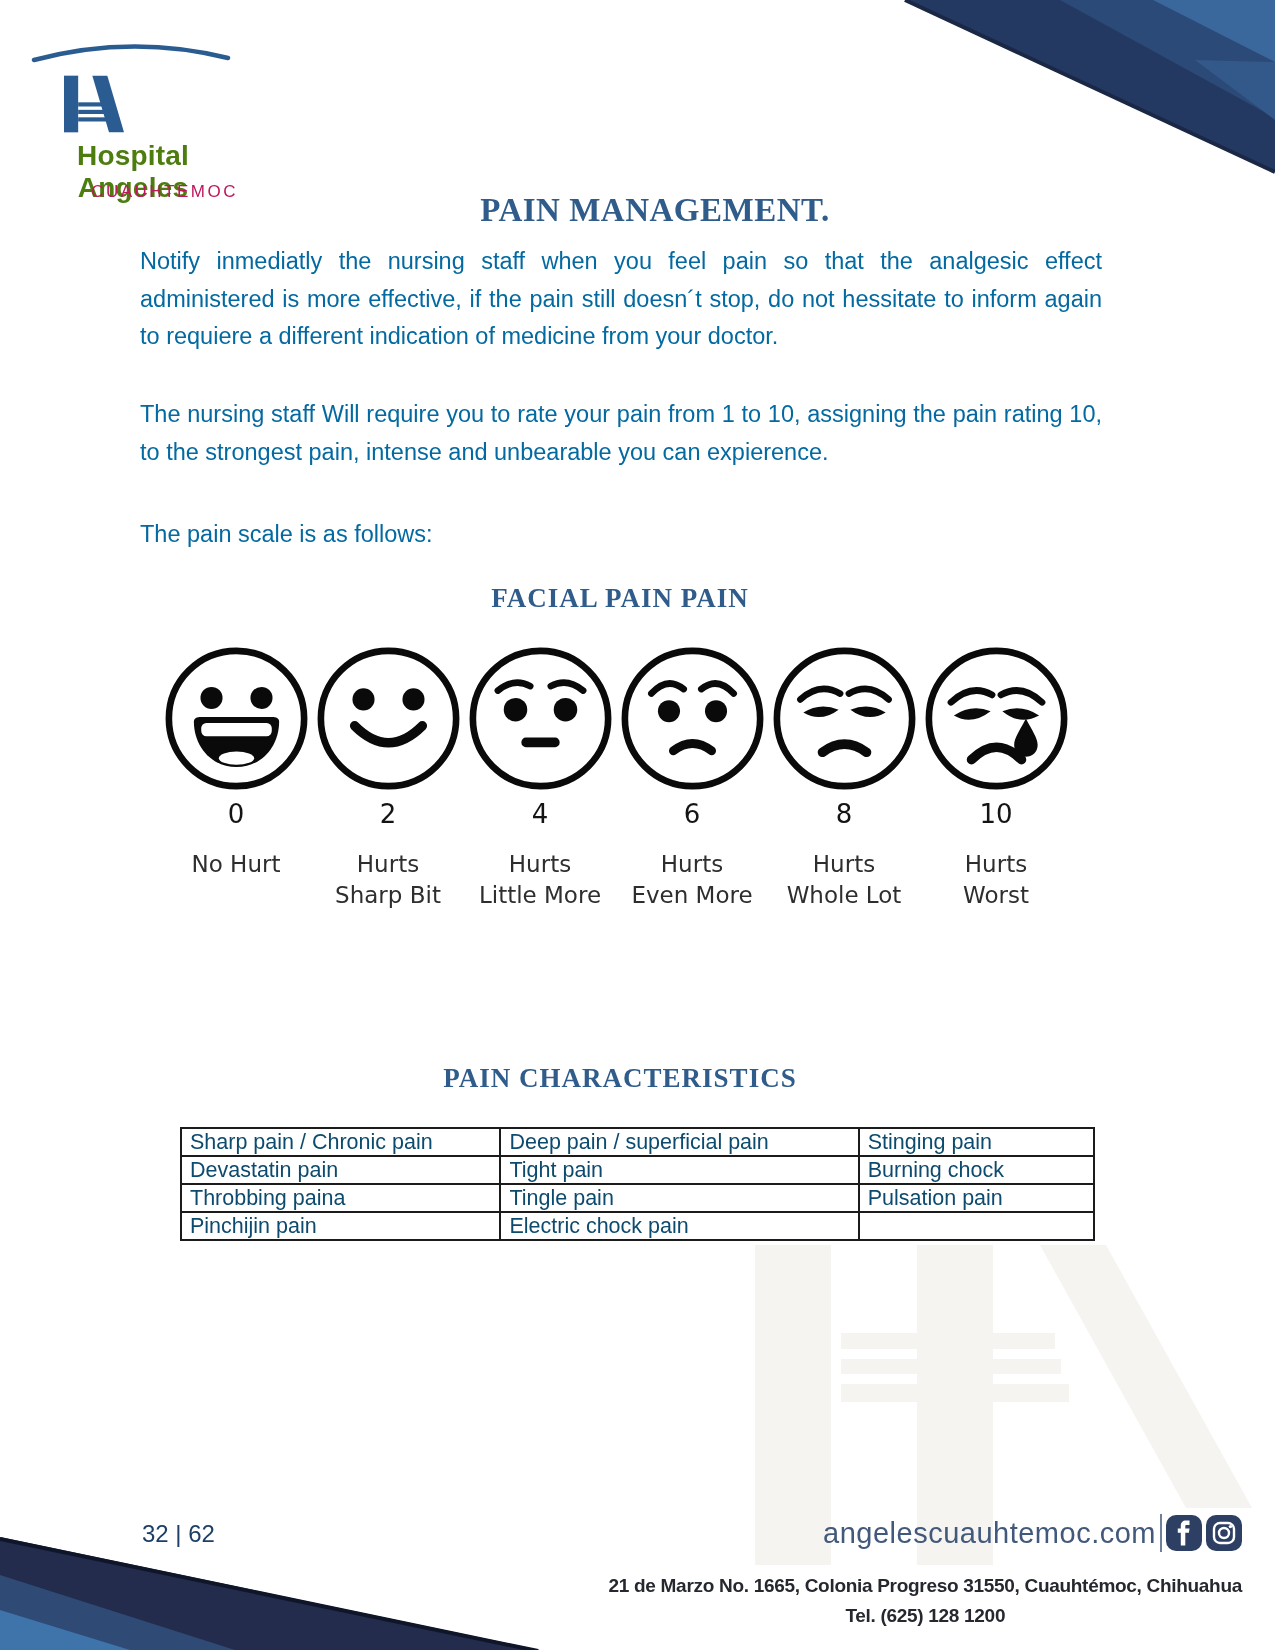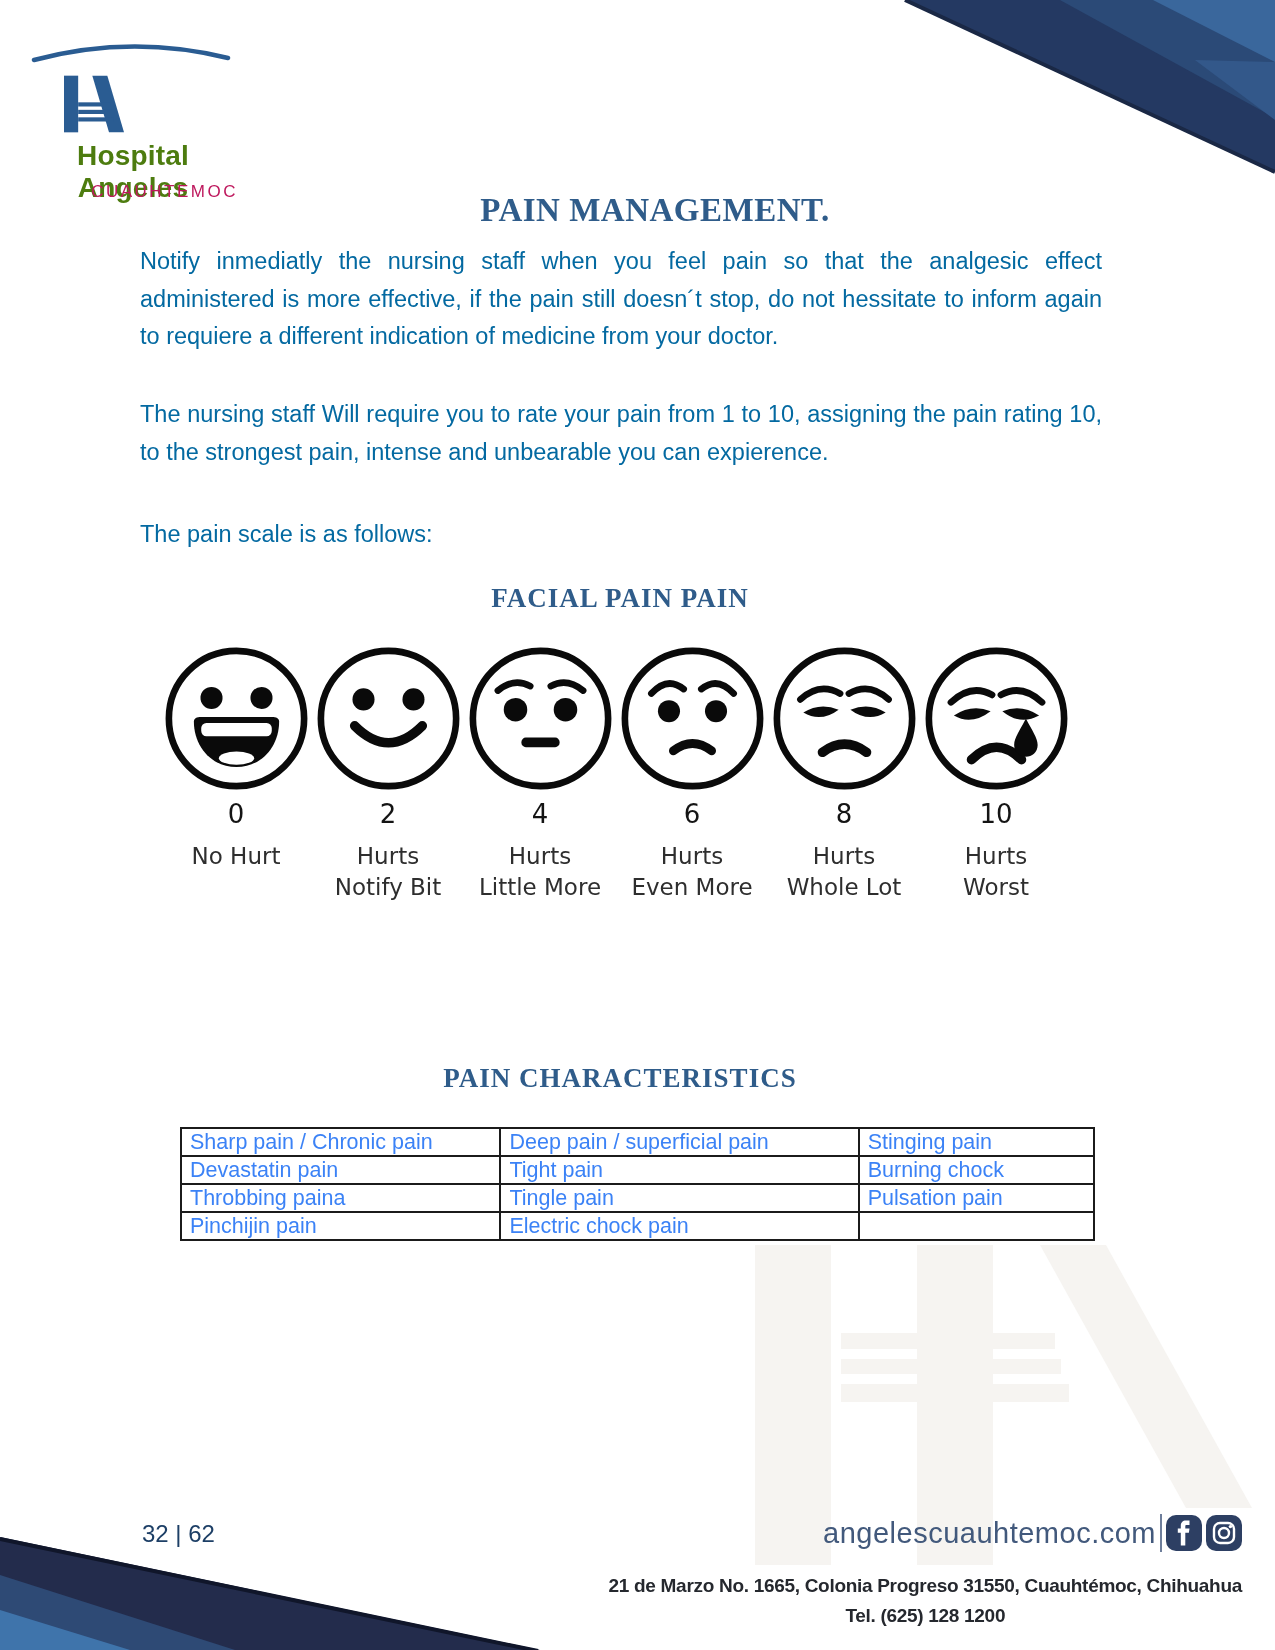--- a/index.html
+++ b/index.html
@@ -48,28 +48,28 @@
   .h-char  { top:1063px; }
 
   .faces-row { position:absolute; left:160px; top:645px; width:912px; display:flex; }
   .face-col { width:152px; text-align:center; }
   .face-svg { width:147px; height:147px; margin:0 auto; }
   .face-num {
     margin-top:7px; font-family:"DejaVu Sans", sans-serif;
     font-size:26px; color:#141414;
   }
   .face-label {
-    margin-top:12px; font-family:"DejaVu Sans", sans-serif;
+    margin-top:20px; font-family:"DejaVu Sans", sans-serif;
     font-size:23px; line-height:31px; color:#2e2e2e;
   }
 
   
   .char-table {
     position:absolute; left:180px; top:1127px; width:915px;
-    border-collapse:collapse; font-size:21.5px; color:#3b82f6;
+    border-collapse:collapse; font-size:21.5px; color:#0c4a6e;
   }
   .char-table td {
     border:2px solid #1b1b1b; height:28px; padding:0 8px;
     vertical-align:middle; white-space:nowrap;
   }
 
   
   .watermark { position:absolute; left:740px; top:1245px; width:540px; height:325px; }
 
   
@@ -148,21 +148,21 @@
     <div class="face-col">
       <svg class="face-svg" viewBox="0 0 100 100">
         <circle cx="50" cy="50" r="46" fill="#fff" stroke="#0a0a0a" stroke-width="4.5"></circle>
         <circle cx="33" cy="37" r="7.5" fill="#0a0a0a"></circle>
           <circle cx="67" cy="37" r="7.5" fill="#0a0a0a"></circle>
         <path d="M27,55 Q50,78 73,55" fill="none" stroke="#0a0a0a" stroke-width="6.5" stroke-linecap="round"></path>
       </svg>
       <div class="face-num">2</div>
       <div class="face-label">
         <div>Hurts</div>
-        <div>Notify Bit</div>
+        <div>Sharp Bit</div>
       </div>
     </div>
 
     <div class="face-col">
       <svg class="face-svg" viewBox="0 0 100 100">
         <circle cx="50" cy="50" r="46" fill="#fff" stroke="#0a0a0a" stroke-width="4.5"></circle>
         <path d="M21,31 Q32,22 43,28" fill="none" stroke="#0a0a0a" stroke-width="4.5" stroke-linecap="round"></path>
         <path d="M57,28 Q68,22 79,31" fill="none" stroke="#0a0a0a" stroke-width="4.5" stroke-linecap="round"></path>
         <circle cx="33" cy="44" r="8" fill="#0a0a0a"></circle>
           <circle cx="67" cy="44" r="8" fill="#0a0a0a"></circle>

